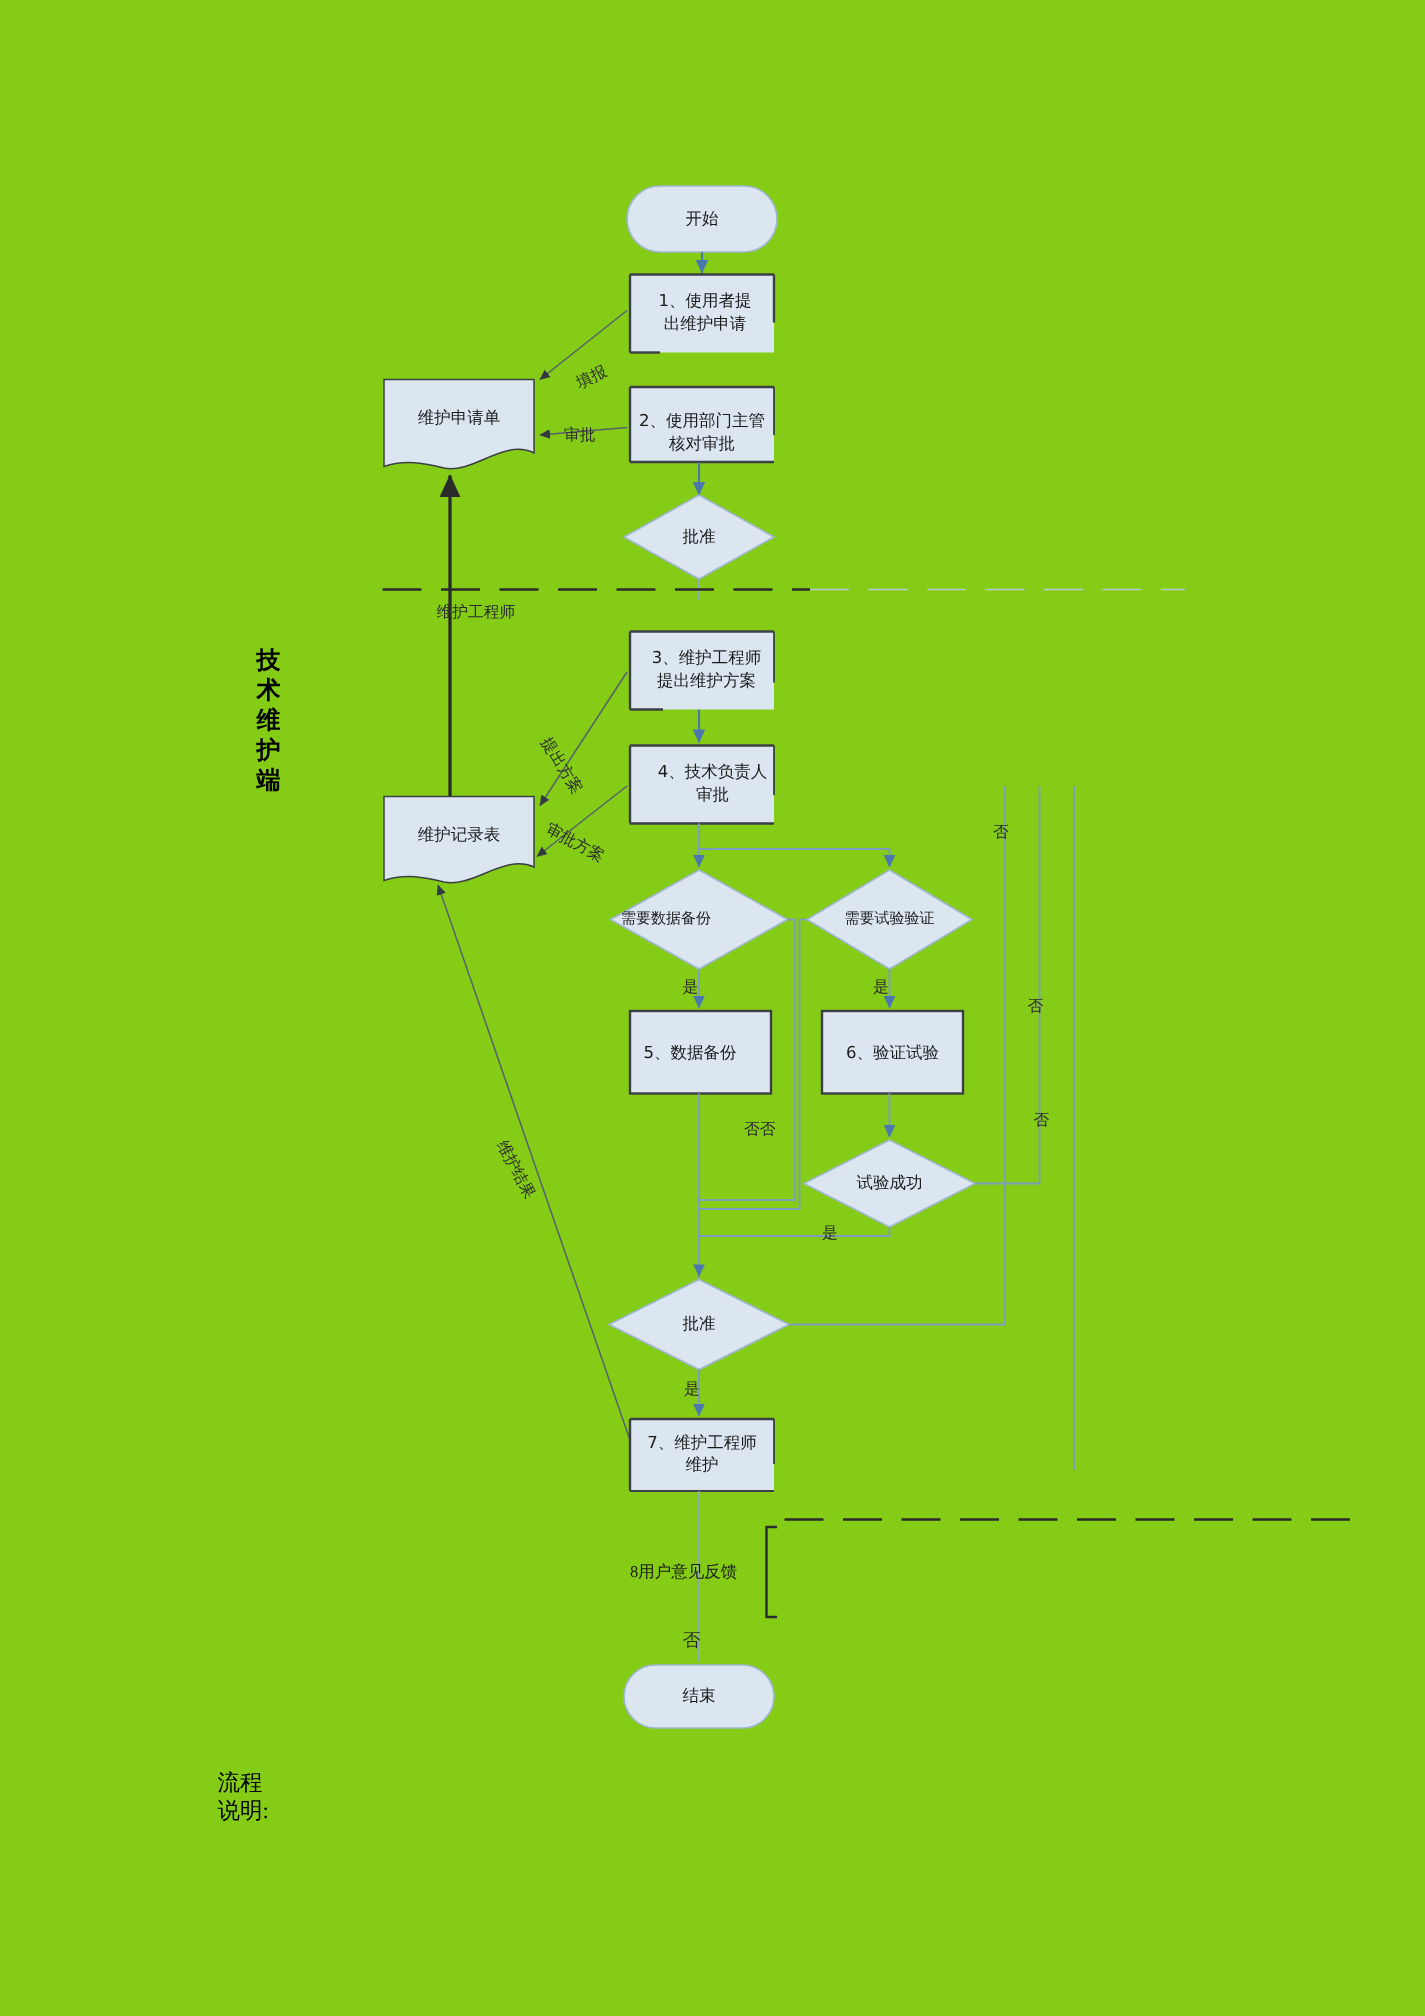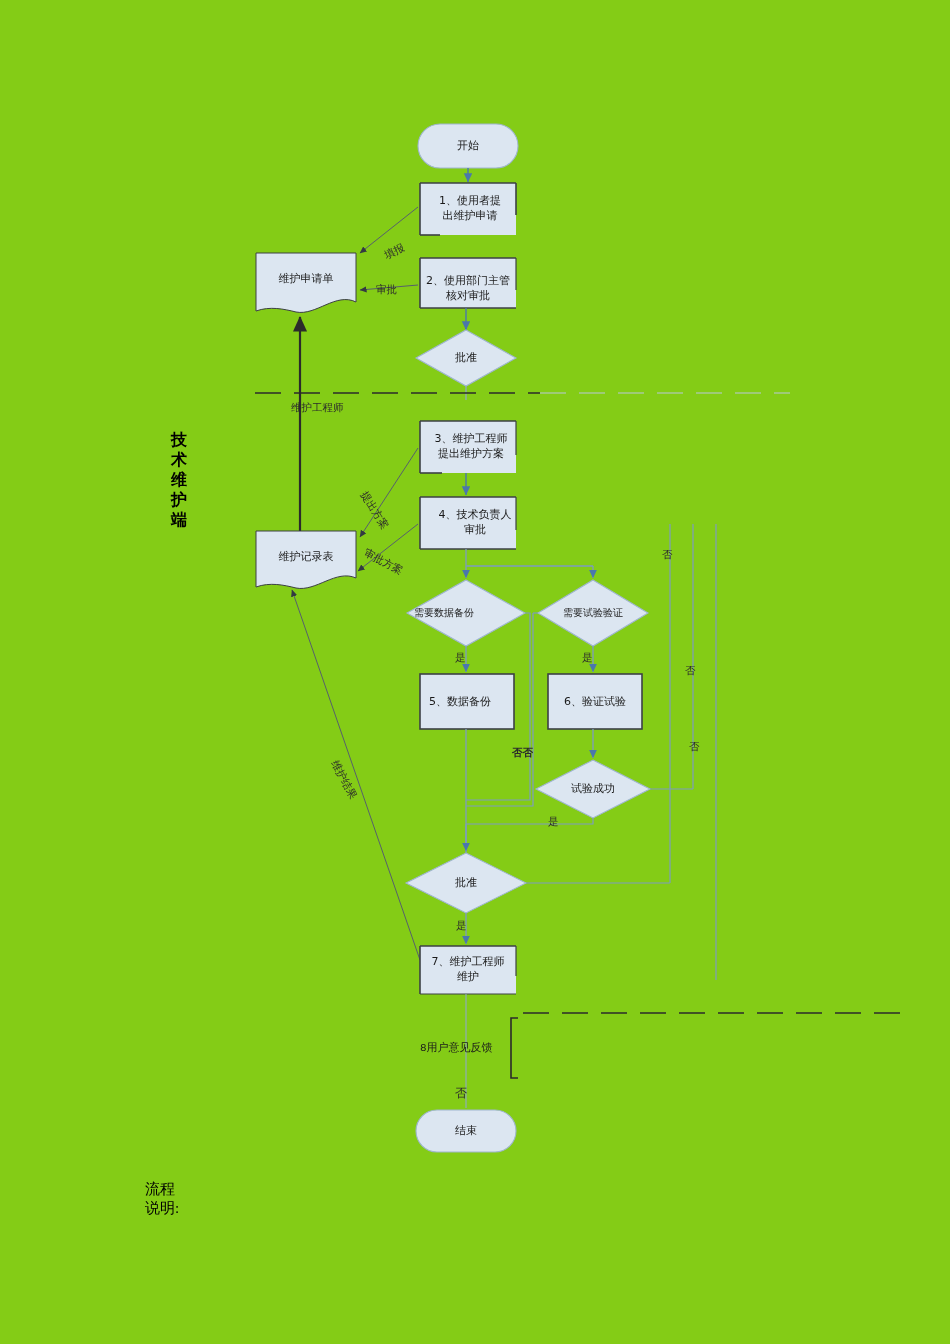--- a/index.html
+++ b/index.html
@@ -66,21 +66,21 @@
   .rot-label {
     position: absolute;
     font-family: "DejaVu Sans", "Liberation Sans", sans-serif;
     font-size: 10.5px;
     color: #2b2b2b;
     white-space: nowrap;
     transform-origin: 0 0;
   }
   .feedback-label {
     position: absolute;
-    font-family: Liberation Mono, monospace;
+    font-family: Liberation Serif, serif;
     font-size: 11px;
     color: #1a1a1a;
     white-space: nowrap;
   }
 </style>
 </head>
 <body>
 
 <div id="page">
 
@@ -290,21 +290,21 @@
   <div class="edge-label" style="left:291px; top:401px;">维护工程师</div>
 
   <div class="rot-label" style="left:369px; top:489px; transform: rotate(58deg);">提出方案</div>
 
   <div class="rot-label" style="left:368px; top:546px; transform: rotate(28deg);">审批方案</div>
 
   <div class="edge-label" style="left:455px; top:651px;">是</div>
 
   <div class="edge-label" style="left:582px; top:651px;">是</div>
 
-  <div class="edge-label" style="left:512px; top:746px;font-weight:bold;">否否</div>
+  <div class="edge-label" style="left:496px; top:746px;">否否</div>
 
   <div class="edge-label" style="left:548px; top:815px;">是</div>
 
   <div class="edge-label" style="left:456px; top:919px;">是</div>
 
   <div class="edge-label" style="left:662px; top:548px;">否</div>
 
   <div class="edge-label" style="left:685px; top:664px;">否</div>
 
   <div class="edge-label" style="left:689px; top:740px;">否</div>

